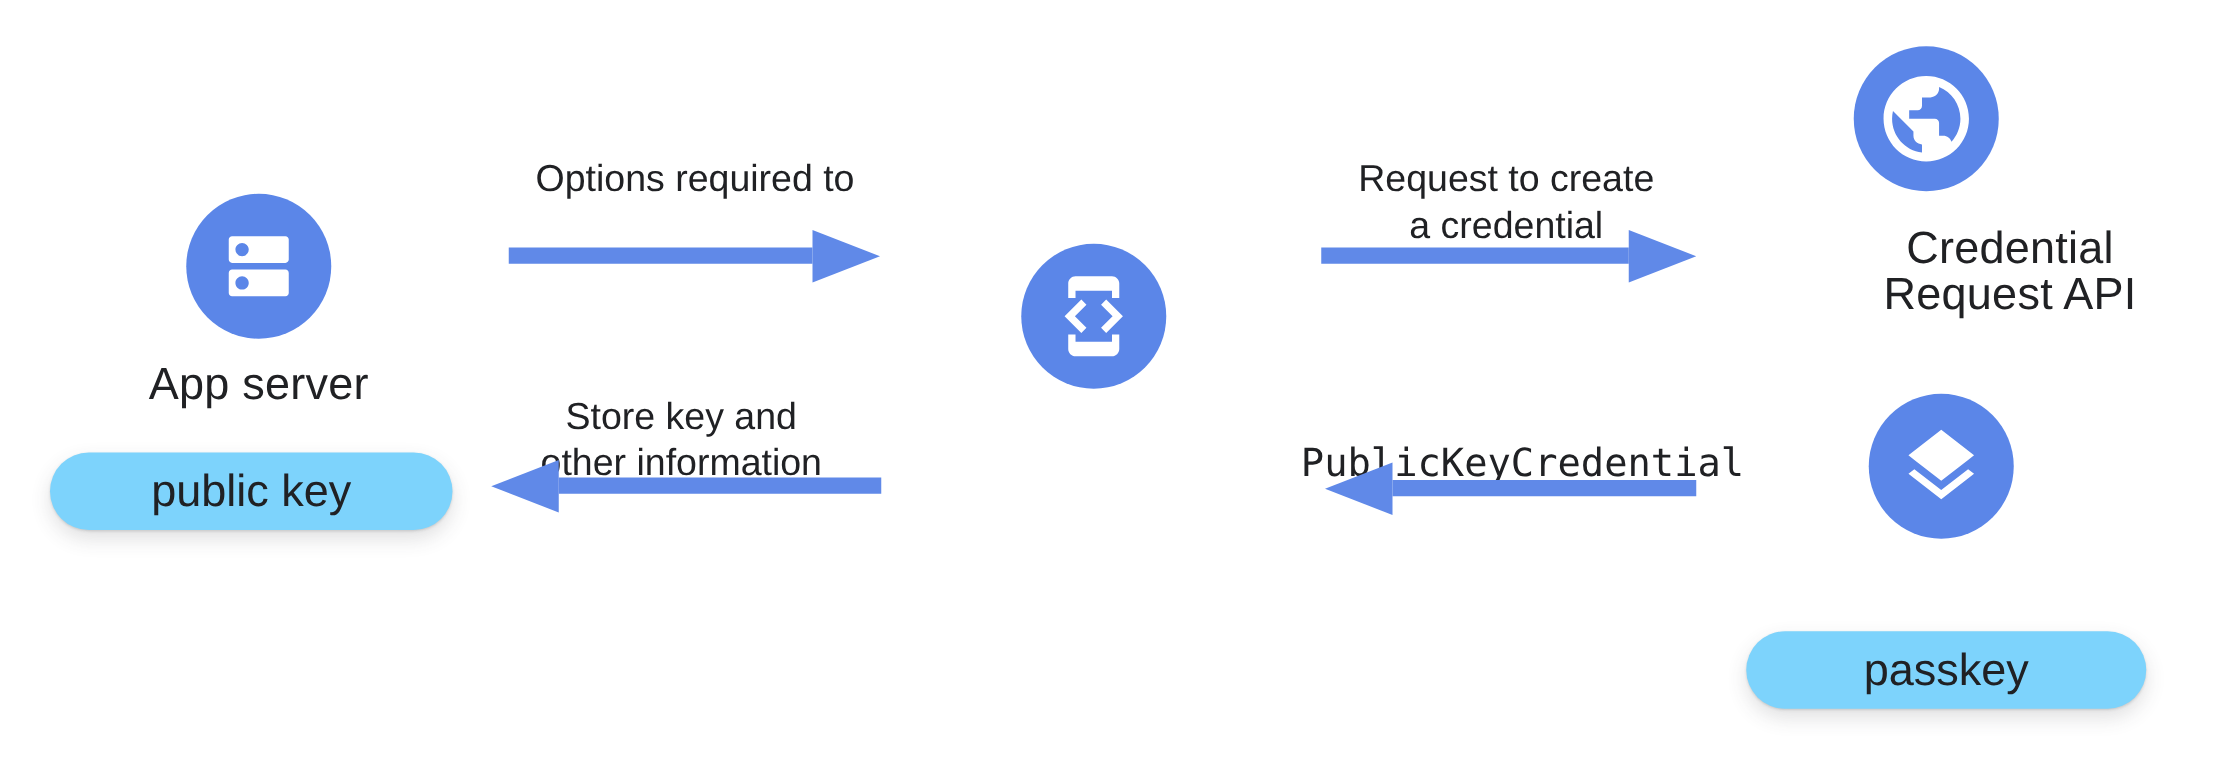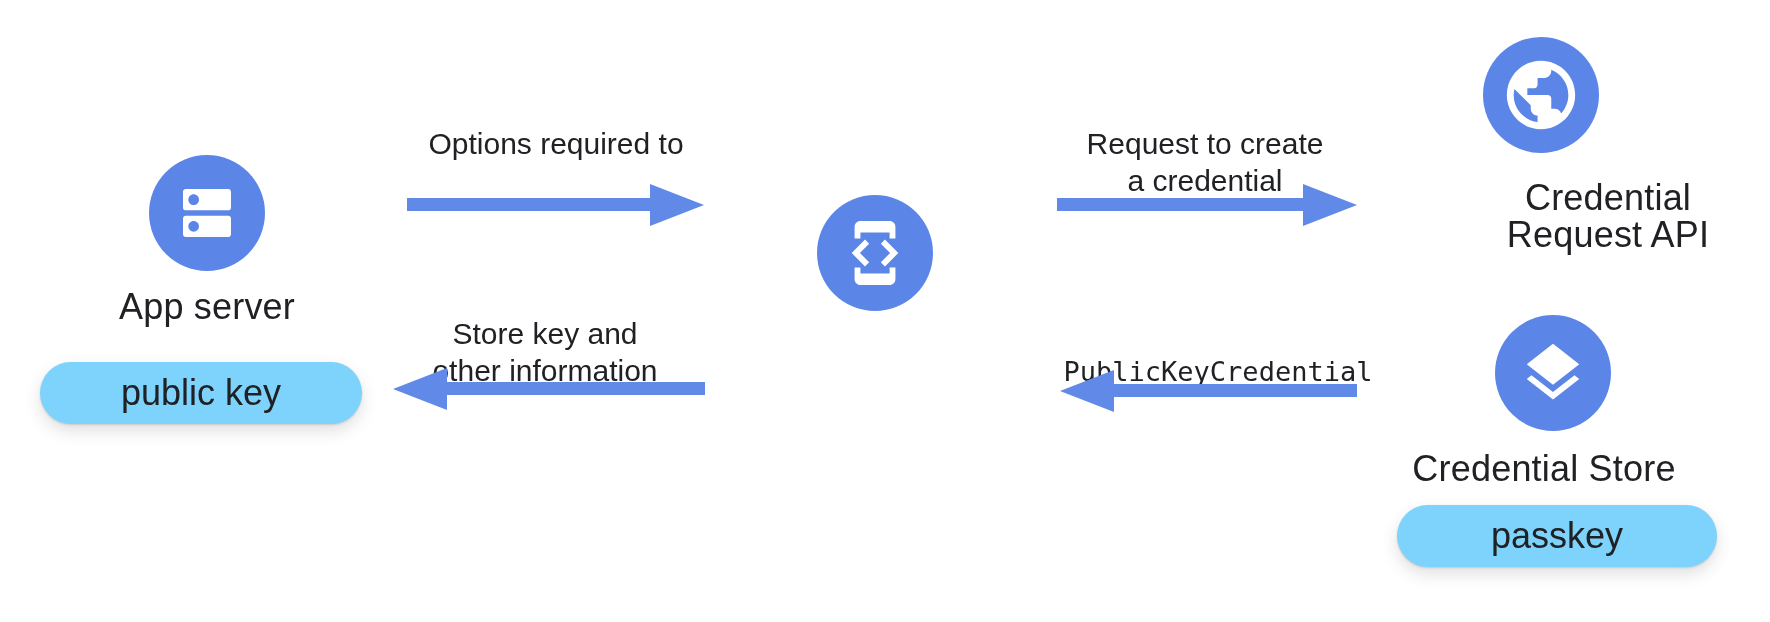--- a/index.html
+++ b/index.html
@@ -19,21 +19,21 @@
   .pill{
     position:absolute;background:#7dd3fc;border-radius:32px;
     box-shadow:0 1px 2px rgba(60,64,67,.18),0 7px 16px rgba(60,64,67,.16);
     display:flex;align-items:center;justify-content:center;
     font-size:36px;font-weight:500;color:#202124;
   }
   .caption{
     position:absolute;text-align:center;font-size:30px;line-height:37px;color:#202124;margin-top:19px;
   }
   .caption.mono{
-    font-family:"DejaVu Sans Mono",monospace;font-size:27px;line-height:31px;
+    font-family:"DejaVu Sans Mono",monospace;font-size:31px;line-height:31px;
   }
   .shaft{position:absolute;height:13px;background:#6089e8;}
   .head{position:absolute;width:0;height:0;border-top:21px solid transparent;border-bottom:21px solid transparent;}
   .head.right{border-left:54px solid #6089e8;}
   .head.left{border-right:54px solid #6089e8;}
 </style>
 </head>
 <body>
 
 <div id="canvas">
@@ -102,18 +102,17 @@
     <div class="shaft" style="left:447px;top:382px;width:258px;"></div>
   </div>
 
   <div class="circle" style="left:1495px;top:315px;">
     <span style="display:flex;">
       <svg width="70" height="70" viewBox="0 0 24 24">
           <path d="M11.99 18.54l-7.37-5.73L3 14.07l9 7 9-7-1.63-1.27-7.38 5.74zM12 16l7.36-5.73L21 9l-9-7-9 7 1.63 1.27L12 16z"></path>
         </svg>
     </span>
   </div>
-  <div class="node-label" style="left:1384px;top:450px;width:320px;">Credential Store</div>
   <div class="pill" style="left:1397px;top:505px;width:320px;height:62px;">
     <span>passkey</span>
   </div>
 
 </div>
 
 </body></html>

